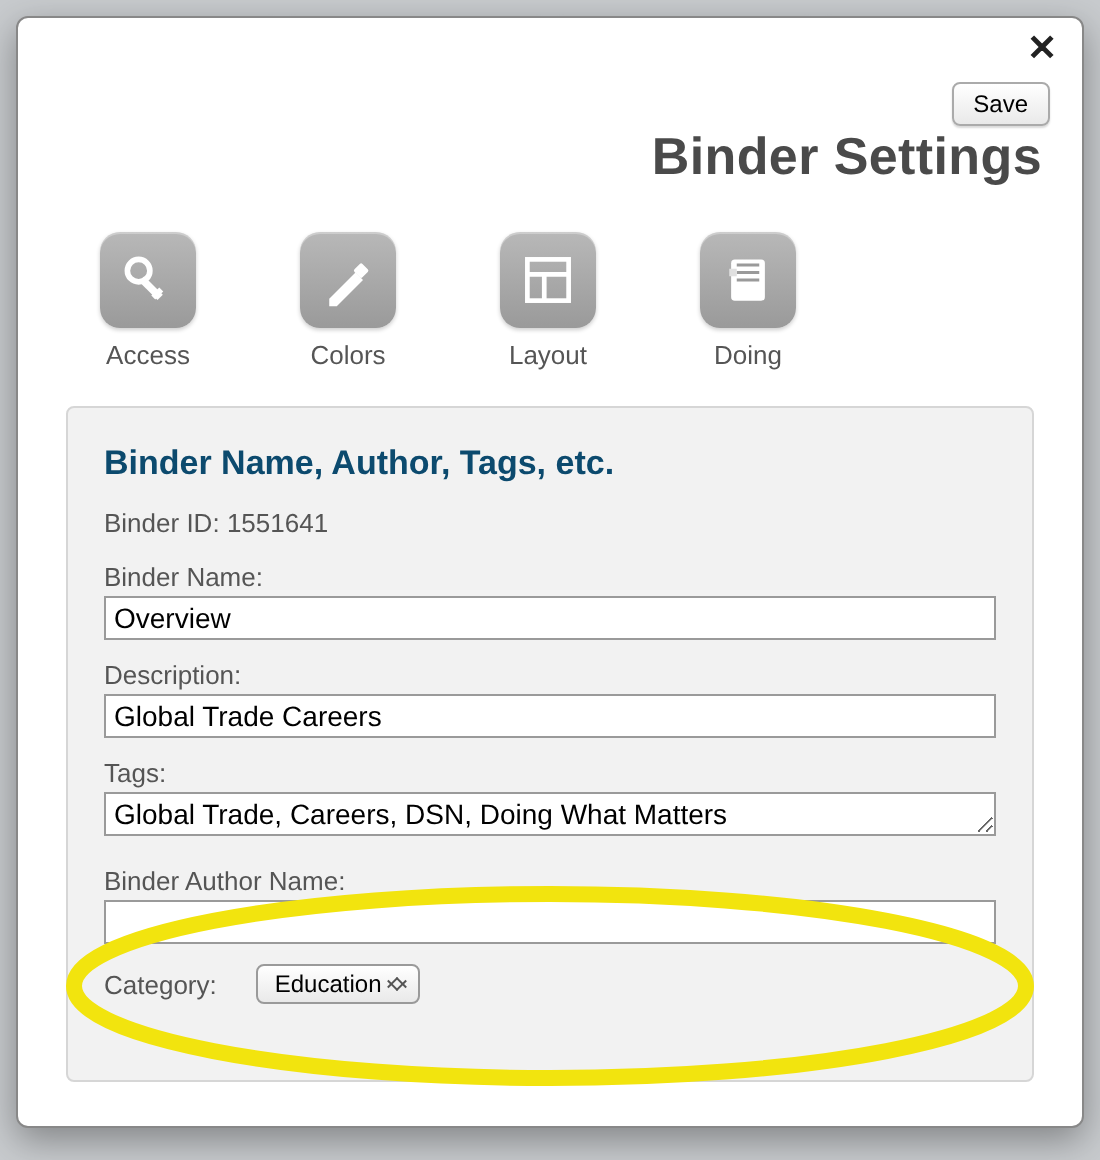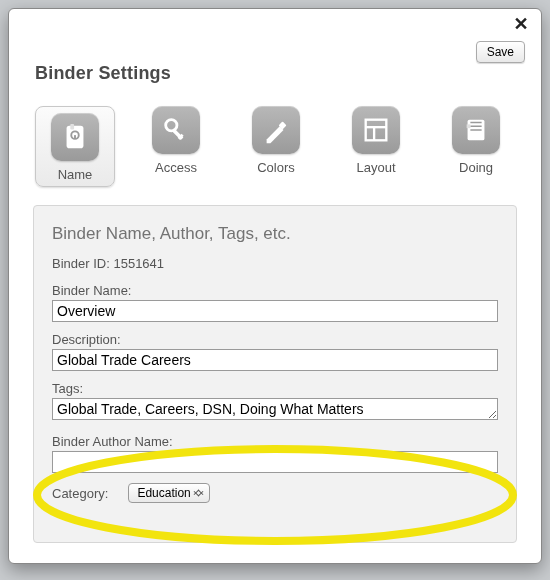--- a/index.html
+++ b/index.html
@@ -16,21 +16,21 @@
     padding: 14px 20px 18px 20px;
     height: 556px;
   }
   .close-x { position: absolute; top: 6px; right: 10px; width: 20px; height: 20px; cursor: pointer; font-size: 18px; font-weight: bold; color: #222; text-align: center; line-height: 18px; }
   .save-btn {
     position: absolute; top: 32px; right: 16px;
     font-size: 12px; padding: 3px 10px; border-radius: 4px;
     border: 1px solid #aaa; background: linear-gradient(#ffffff,#e9e9e9);
     cursor: pointer; box-shadow: 0 1px 1px rgba(0,0,0,0.15);
   }
-  h1.title { font-size: 18px; font-weight: bold; color: #4a4a4a; margin: 40px 0 14px 6px; letter-spacing: 0.2px; }
+  h1.title { font-size: 26px; font-weight: bold; color: #4a4a4a; margin: 40px 0 14px 6px; letter-spacing: 0.2px; text-align: right; }
 
   .tab-strip { display: flex; gap: 22px; padding: 8px 6px 14px 6px; }
   .tab {
     width: 78px; display: flex; flex-direction: column; align-items: center; gap: 6px;
     cursor: pointer;
   }
   .tab .icon-box {
     width: 48px; height: 48px; border-radius: 10px;
     background: linear-gradient(#b8b8b8,#9a9a9a);
     display: flex; align-items: center; justify-content: center;
@@ -45,21 +45,21 @@
     box-shadow: 0 1px 2px rgba(0,0,0,0.15);
   }
 
   .panel {
     position: relative;
     margin: 4px 4px 0 4px;
     background: #f2f2f2; border: 1px solid #d6d6d6; border-radius: 4px;
     padding: 18px 18px 24px 18px;
     height: 338px;
   }
-  .panel h2 { font-size: 17px; font-weight: normal; color: #737373; margin-bottom: 12px; }
+  .panel h2 { font-size: 17px; font-weight: bold; color: #0c4a6e; margin-bottom: 12px; }
   .meta { font-size: 13px; color: #555; margin-bottom: 12px; }
   .field { margin-bottom: 10px; }
   .field label { display: block; font-size: 13px; color: #555; margin-bottom: 2px; }
   .field input[type=text], .field textarea {
     width: 100%; font-size: 14px; padding: 2px 4px;
     border: 1px solid #9a9a9a; background: #fff; font-family: inherit;
   }
   .field textarea { height: 22px; resize: both; overflow: hidden; }
   .cat-row { display: flex; align-items: center; gap: 20px; margin-top: 8px; }
   .cat-row label { font-size: 13px; color: #555; }
@@ -102,31 +102,20 @@
 <div class="dialog">
 
   <div class="close-x">✕</div>
 
   <button class="save-btn">Save</button>
 
   <h1 class="title">Binder Settings</h1>
 
   <div class="tab-strip">
 
-    <div class="tab active">
-      <div class="icon-box">
-        <svg viewBox="0 0 32 32">
-            <rect x="7" y="4" width="18" height="24" rx="3" fill="#fff"></rect>
-            <rect x="11" y="2" width="4" height="6" rx="1" fill="#e0e0e0"></rect>
-            <circle cx="16" cy="14" r="4" fill="none" stroke="#9a9a9a" stroke-width="2"></circle>
-            <rect x="15" y="14" width="2" height="4" fill="#9a9a9a"></rect>
-          </svg>
-      </div>
-      <span class="tab-label">Name</span>
-    </div>
 
     <div class="tab">
       <div class="icon-box">
         <svg viewBox="0 0 32 32">
             <circle cx="11" cy="11" r="6" fill="none" stroke="#fff" stroke-width="3"></circle>
             <rect x="14" y="14" width="14" height="4" transform="rotate(45 14 14)" fill="#fff"></rect>
             <rect x="22" y="20" width="3" height="6" transform="rotate(45 22 20)" fill="#fff"></rect>
           </svg>
       </div>
       <span class="tab-label">Access</span>

